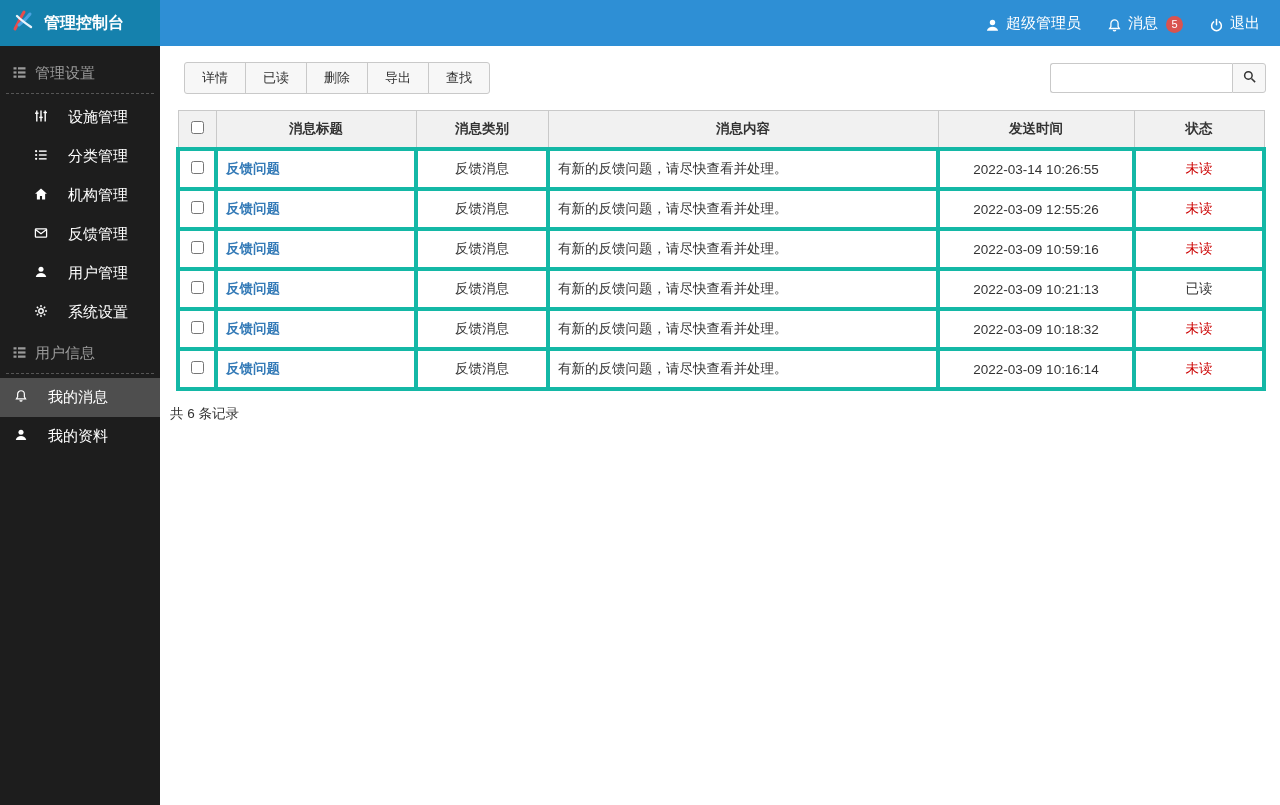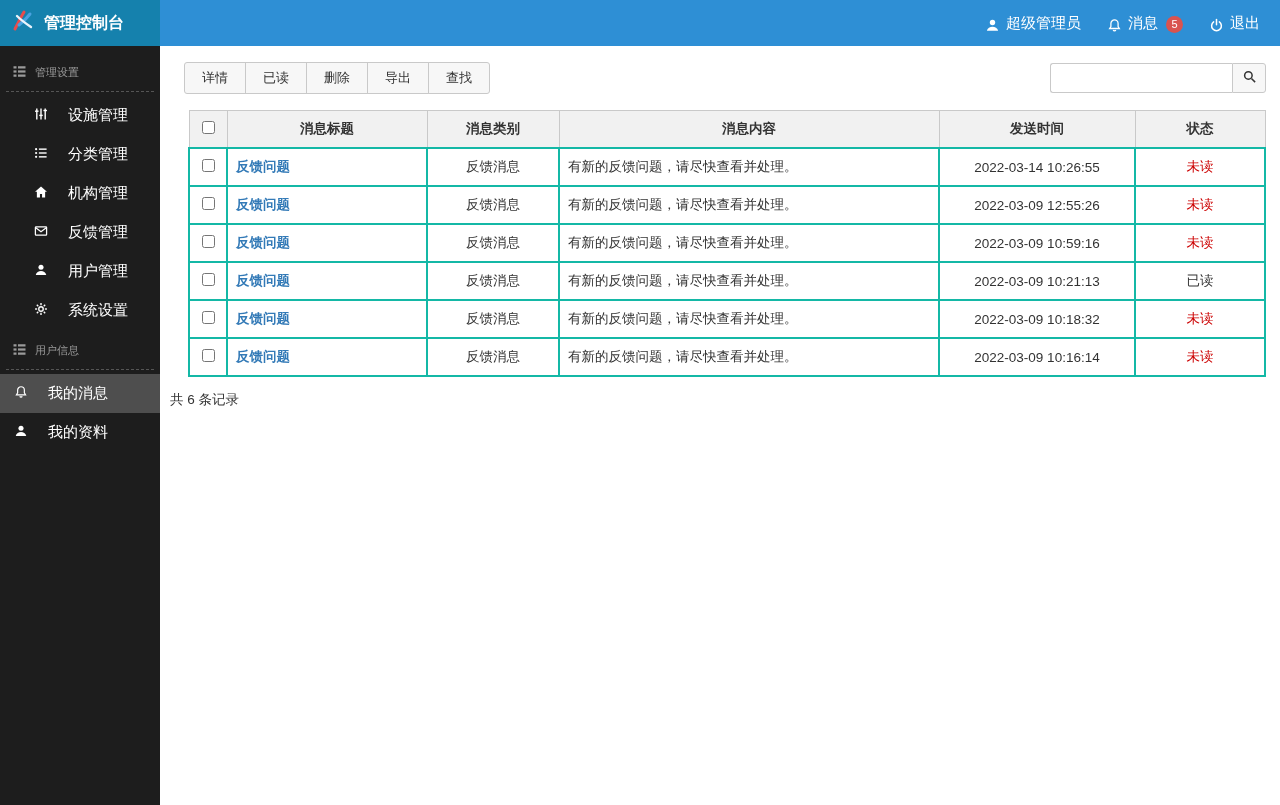--- a/index.html
+++ b/index.html
@@ -11,21 +11,21 @@
   .brand { width:160px; background:#1581ad; display:flex; align-items:center; gap:8px; padding-left:10px; color:#fff; font-weight:bold; font-size:16px; flex-shrink:0; }
   .brand svg { flex-shrink:0; }
   .topbar-right { margin-left:auto; display:flex; align-items:center; gap:26px; padding-right:20px; color:#fff; font-size:15px; }
   .tb-item { display:flex; align-items:flex-end; gap:6px; cursor:pointer; }
   .tb-item svg { display:block; }
   .badge { background:#d9534f; color:#fff; min-width:17px; height:17px; border-radius:50%; font-size:11px; display:flex; align-items:center; justify-content:center; margin-left:2px; padding:0 2px; }
 
   
   .layout { display:flex; height:759px; }
   .sidebar { width:160px; background:#1d1d1d; color:#fff; flex-shrink:0; padding-top:6px; }
-  .section-title { display:flex; align-items:center; gap:8px; color:#9a9a9a; font-size:11px; padding:12px 10px 10px 12px; }
+  .section-title { display:flex; align-items:center; gap:8px; color:#9a9a9a; font-size:15px; padding:12px 10px 10px 12px; }
   .section-rule { border-bottom:1px dashed #555; margin:0 6px 4px 6px; }
   .nav-item { display:flex; align-items:center; gap:20px; padding:10px 8px 10px 34px; font-size:15px; color:#fff; cursor:pointer; }
   .nav-item.active { background:#4e4e4e; padding-left:14px; }
   .nav-item svg { flex-shrink:0; }
 
   .main { flex:1; display:flex; flex-direction:column; background:#fff; min-width:0; }
 
   
   .breadcrumb { height:30px; background:#ececec; border-bottom:1px solid #d7d7d7; display:flex; align-items:center; padding:0 14px; font-size:13px; color:#333; flex-shrink:0; }
   .breadcrumb .sep { margin:0 5px; color:#666; }
@@ -35,24 +35,24 @@
   .toolbar { display:flex; align-items:center; padding:16px 14px 0 16px; flex-shrink:0; }
   .btn-group { display:flex; }
   .btn { padding:6px 17px; font-size:13px; color:#333; background:#f7f7f7; border:1px solid #c9c9c9; cursor:pointer; margin-left:-1px; font-family:inherit; }
   .btn:first-child { margin-left:8px; border-radius:3px 0 0 3px; }
   .btn:last-child { border-radius:0 3px 3px 0; }
   .search-box { margin-left:auto; display:flex; }
   .search-input { width:182px; height:30px; border:1px solid #c9c9c9; border-right:none; padding:0 8px; font-size:13px; border-radius:3px 0 0 3px; outline:none; font-family:inherit; }
   .search-btn { width:34px; height:30px; background:#f7f7f7; border:1px solid #c9c9c9; border-radius:0 3px 3px 0; display:flex; align-items:center; justify-content:center; cursor:pointer; color:#333; }
 
   
-  .table-wrap { padding:16px 14px 6px 28px; }
+  .table-wrap { padding:16px 14px 6px 16px; }
   table { width:100%; border-collapse:collapse; table-layout:fixed; font-size:13.5px; }
   th { background:#f1f1f1; border:1px solid #c9c9c9; padding:9px 6px; font-weight:bold; text-align:center; color:#333; }
-  td { border:2px solid #14b8a6; padding:9px 8px; background:#fff; }
+  td { border:4px solid #14b8a6; padding:9px 8px; background:#fff; }
   .c-check { text-align:center; }
   .c-title a { color:#337ab7; font-weight:bold; text-decoration:none; }
   .c-cat { text-align:center; }
   .c-content { text-align:left; }
   .c-time { text-align:center; }
   .c-status { text-align:center; }
   .unread { color:#cc0000; }
   .read { color:#333; }
   input[type=checkbox] { width:13px; height:13px; cursor:pointer; }
 

